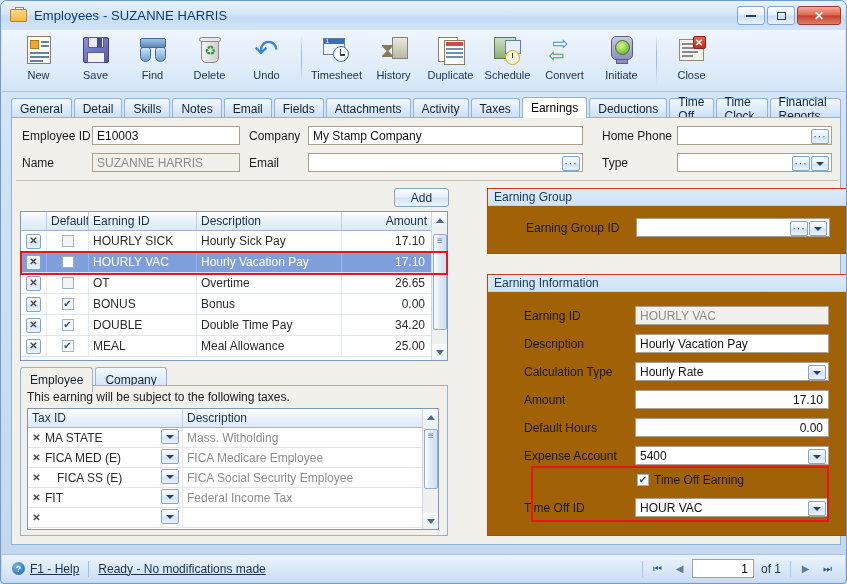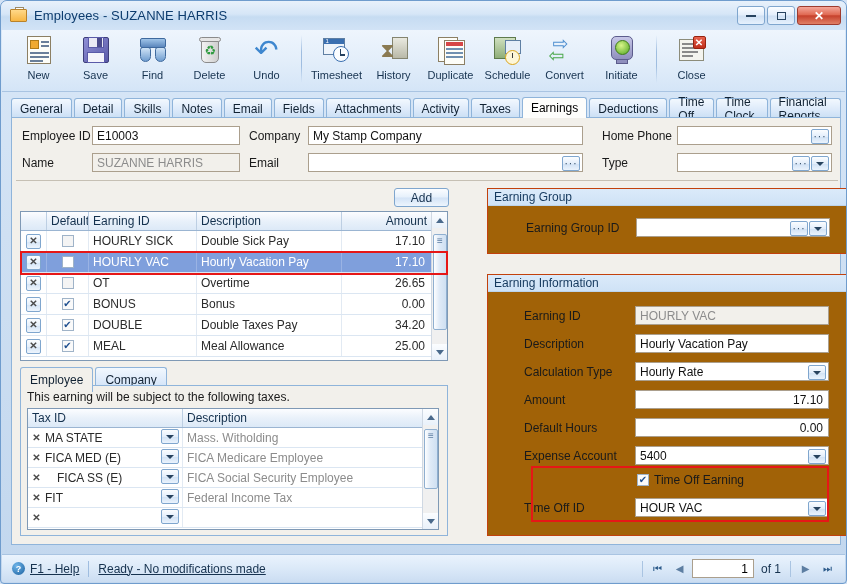--- a/index.html
+++ b/index.html
@@ -414,21 +414,21 @@
       </div>
 
       <div class="grow">
         <div class="gc" style="width:26px;justify-content:center;">
             <span class="xbtn">✕</span>
           </div>
         <div class="gc" style="width:42px;justify-content:center;">
             <span class="cbx"></span>
           </div>
         <div class="gc" style="width:108px;">HOURLY SICK</div>
-        <div class="gc" style="width:145px;">Double Sick Pay</div>
+        <div class="gc" style="width:145px;">Hourly Sick Pay</div>
         <div class="gc num" style="width:90px;">17.10</div>
       </div>
 
       <div class="grow sel">
         <div class="gc" style="width:26px;justify-content:center;">
             <span class="xbtn">✕</span>
           </div>
         <div class="gc" style="width:42px;justify-content:center;">
             <span class="cbx" style="background:#fff;"></span>
           </div>
@@ -462,21 +462,21 @@
       </div>
 
       <div class="grow">
         <div class="gc" style="width:26px;justify-content:center;">
             <span class="xbtn">✕</span>
           </div>
         <div class="gc" style="width:42px;justify-content:center;">
             <span class="cbx on"></span>
           </div>
         <div class="gc" style="width:108px;">DOUBLE</div>
-        <div class="gc" style="width:145px;">Double Taxes Pay</div>
+        <div class="gc" style="width:145px;">Double Time Pay</div>
         <div class="gc num" style="width:90px;">34.20</div>
       </div>
 
       <div class="grow">
         <div class="gc" style="width:26px;justify-content:center;">
             <span class="xbtn">✕</span>
           </div>
         <div class="gc" style="width:42px;justify-content:center;">
             <span class="cbx on"></span>
           </div>

